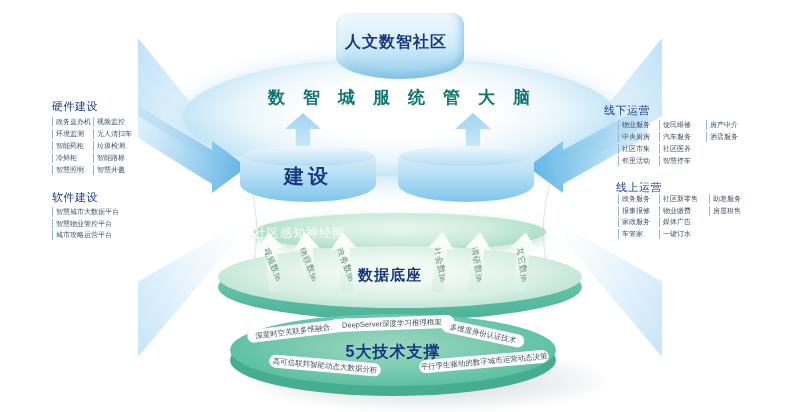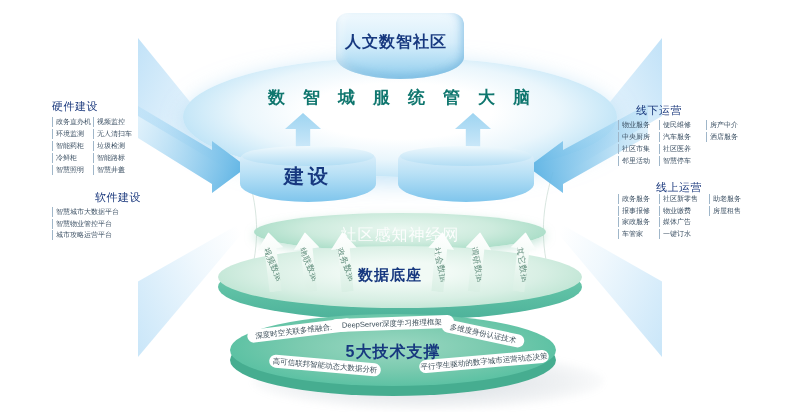--- a/index.html
+++ b/index.html
@@ -50,22 +50,22 @@
     background:linear-gradient(180deg,#ddeffa 0%,#b9e1f6 40%,#7fc5ec 100%);}
   .cyl-top{position:absolute;left:2px;right:2px;top:0;height:20px;border-radius:50%;
     background:linear-gradient(180deg,#f0f9fd,#b2ddf4);}
   .cyl-label{position:absolute;left:0;right:0;top:17px;text-align:center;
     font-size:20px;font-weight:bold;color:#17387f;letter-spacing:4px;}
 
   
   .neural{left:254px;top:213px;width:292px;height:38px;border-radius:50%;
     background:radial-gradient(ellipse at 50% 40%,#e9f7f0 0%,#cdebdd 45%,#a4dbc4 80%,#8fd3b8 100%);
     box-shadow:0 4px 10px rgba(150,210,185,.5);}
-  .neural-label{left:254px;top:225px;width:292px;text-align:center;
-    font-size:16px;color:#fbfdfc;letter-spacing:1px;}
+  .neural-label{left:254px;top:225px;width:292px;text-align:left;
+    font-size:12px;color:#fbfdfc;letter-spacing:1px;}
 
   
   .disc-rim{left:218px;top:254px;width:364px;height:66px;border-radius:50%;
     background:linear-gradient(180deg,#8fd2b8 0%,#5fc1a5 55%,#4db29a 100%);}
   .disc-top{left:218px;top:246px;width:364px;height:62px;border-radius:50%;
     background:radial-gradient(ellipse at 50% 42%,#f1faf5 20%,#d8efe4 55%,#b4e1cd 85%,#a5dcc5 100%);}
   .disc-label{left:310px;top:266px;width:160px;text-align:center;
     font-size:15px;font-weight:bold;color:#17387f;letter-spacing:1px;}
 
   
@@ -203,34 +203,34 @@
     <div class="prow">
       <span class="pc w41">冷鲜柜</span>
       <span class="pc">智能路标</span>
       </div>
     <div class="prow">
       <span class="pc w41">智慧照明</span>
       <span class="pc">智慧井盖</span>
       </div>
   </div>
 
-  <div class="panel-header" style="left:52px;top:190px;margin-left:43px;">软件建设</div>
+  <div class="panel-header" style="left:52px;top:190px;">软件建设</div>
   <div class="pgrid sw" style="left:52px;top:206px;">
     <div class="prow">
         <span class="pc">智慧城市大数据平台</span>
       </div>
     <div class="prow">
         <span class="pc">智慧物业管控平台</span>
       </div>
     <div class="prow">
         <span class="pc">城市攻略运营平台</span>
       </div>
   </div>
 
-  <div class="panel-header" style="left:636px;top:103px;">线下运营</div>
+  <div class="panel-header" style="left:604px;top:103px;">线下运营</div>
   <div class="pgrid off" style="left:618px;top:119px;">
     <div class="prow">
       <span class="pc w41">物业服务</span>
       <span class="pc w47">便民维修</span>
       <span class="pc">房产中介</span>
       </div>
     <div class="prow">
       <span class="pc w41">中央厨房</span>
       <span class="pc w47">汽车服务</span>
       <span class="pc">酒店服务</span>
@@ -238,21 +238,21 @@
     <div class="prow">
       <span class="pc w41">社区市集</span>
       <span class="pc">社区医养</span>
       </div>
     <div class="prow">
       <span class="pc w41">邻里活动</span>
       <span class="pc">智慧停车</span>
       </div>
   </div>
 
-  <div class="panel-header" style="left:656px;top:180px;">线上运营</div>
+  <div class="panel-header" style="left:616px;top:180px;">线上运营</div>
   <div class="pgrid on" style="left:618px;top:193px;">
     <div class="prow">
       <span class="pc w41">政务服务</span>
       <span class="pc w50">社区新零售</span>
       <span class="pc">助老服务</span>
       </div>
     <div class="prow">
       <span class="pc w41">报事报修</span>
       <span class="pc w50">物业缴费</span>
       <span class="pc">房屋租售</span>

